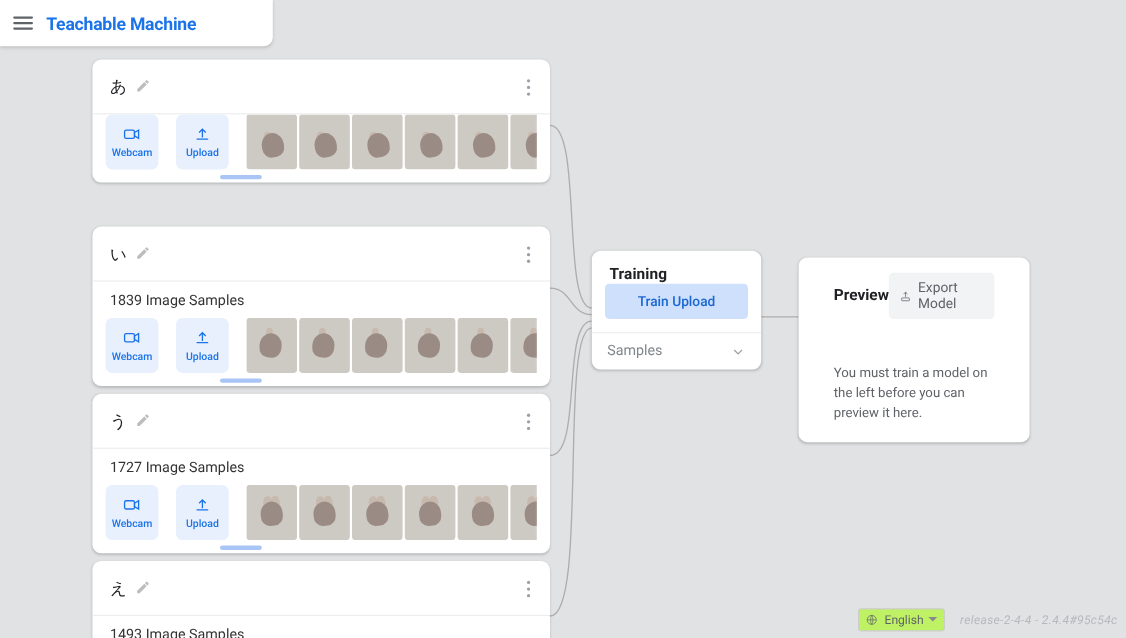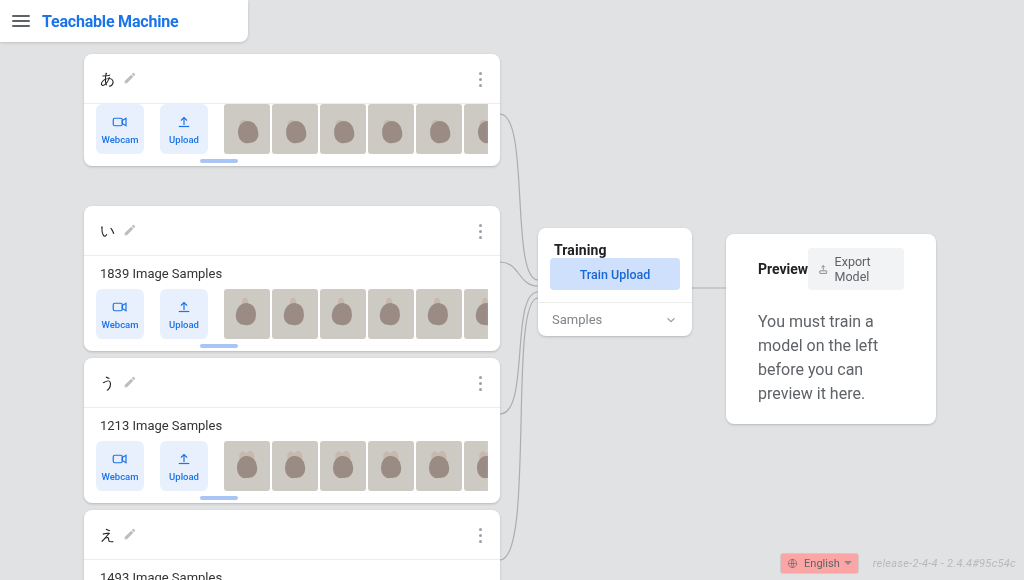--- a/index.html
+++ b/index.html
@@ -61,24 +61,24 @@
     display:flex; align-items:center; justify-content:center; cursor:pointer;
   }
   .advanced-row { border-top:1px solid #ececec; height:34px; display:flex; align-items:center; justify-content:space-between; padding:0 14px; color:#80868b; font-size:13px; cursor:pointer; }
   .chevron { width:14px; height:14px; fill:none; stroke:#9aa0a6; stroke-width:2; }
 
   .preview-card { left:726px; top:234px; width:210px; padding:14px 32px 18px; }
   .preview-head { display:flex; align-items:center; justify-content:space-between; }
   .preview-title { font-weight:700; font-size:14px; }
   .export-btn { display:flex; align-items:center; gap:6px; background:#f1f3f4; border-radius:4px; padding:6px 10px; font-size:12.5px; color:#5f6368; cursor:pointer; }
   .export-btn svg { width:13px; height:13px; fill:none; stroke:#5f6368; stroke-width:1.6; }
-  .preview-msg { font-size:16px; line-height:1.5; color:#5f6368; margin-top:20px; }
+  .preview-msg { font-size:12px; line-height:1.5; color:#5f6368; margin-top:40px; }
 
   .footer { position:absolute; right:8px; bottom:6px; display:flex; align-items:center; gap:14px; z-index:6; }
-  .lang-select { display:flex; align-items:center; gap:6px; border:1px solid #ccc; border-radius:3px; background:#fca5a5; font-size:11px; color:#5f6368; padding:3px 18px 3px 6px; cursor:pointer; position:relative; }
+  .lang-select { display:flex; align-items:center; gap:6px; border:1px solid #ccc; border-radius:3px; background:#bef264; font-size:11px; color:#5f6368; padding:3px 18px 3px 6px; cursor:pointer; position:relative; }
   .lang-select::after { content:""; position:absolute; right:6px; top:7px; border:4px solid transparent; border-top-color:#888; }
   .lang-select svg { width:11px; height:11px; fill:none; stroke:#5f6368; stroke-width:1.4; }
   .release { font-size:11px; color:#b7b9bc; letter-spacing:0.3px;font-style:italic; }
 
   
   .thumb::before {
     content:""; position:absolute; width:20px; height:22px; border-radius:50% 50% 40% 40%;
     background:#9a8b84; left:14px; top:17px; transform:rotate(-10deg);
     box-shadow: -3px -8px 0 -6px #c8b9ae;
   }
@@ -203,21 +203,21 @@
             <path d="M3 17.25V21h3.75l11-11-3.75-3.75-11 11zM20.7 7.04a1 1 0 0 0 0-1.41l-2.34-2.34a1 1 0 0 0-1.41 0L15 5.24l3.75 3.75 1.95-1.95z"></path>
           </svg></span>
     </div>
     <div class="kebab">
         <span></span>
         <span></span>
         <span></span>
       </div>
   </div>
   <div class="divider"></div>
-  <div class="samples-label">1213 Image Samples</div>
+  <div class="samples-label">1727 Image Samples</div>
   <div class="samples-row">
     <div class="src-btn">
       <svg viewBox="0 0 24 24">
           <rect x="3" y="7" width="12" height="10" rx="2"></rect>
           <path d="M15 10l5-3v10l-5-3z"></path>
         </svg>
       <span>Webcam</span>
     </div>
     <div class="src-btn">
       <svg viewBox="0 0 24 24">

